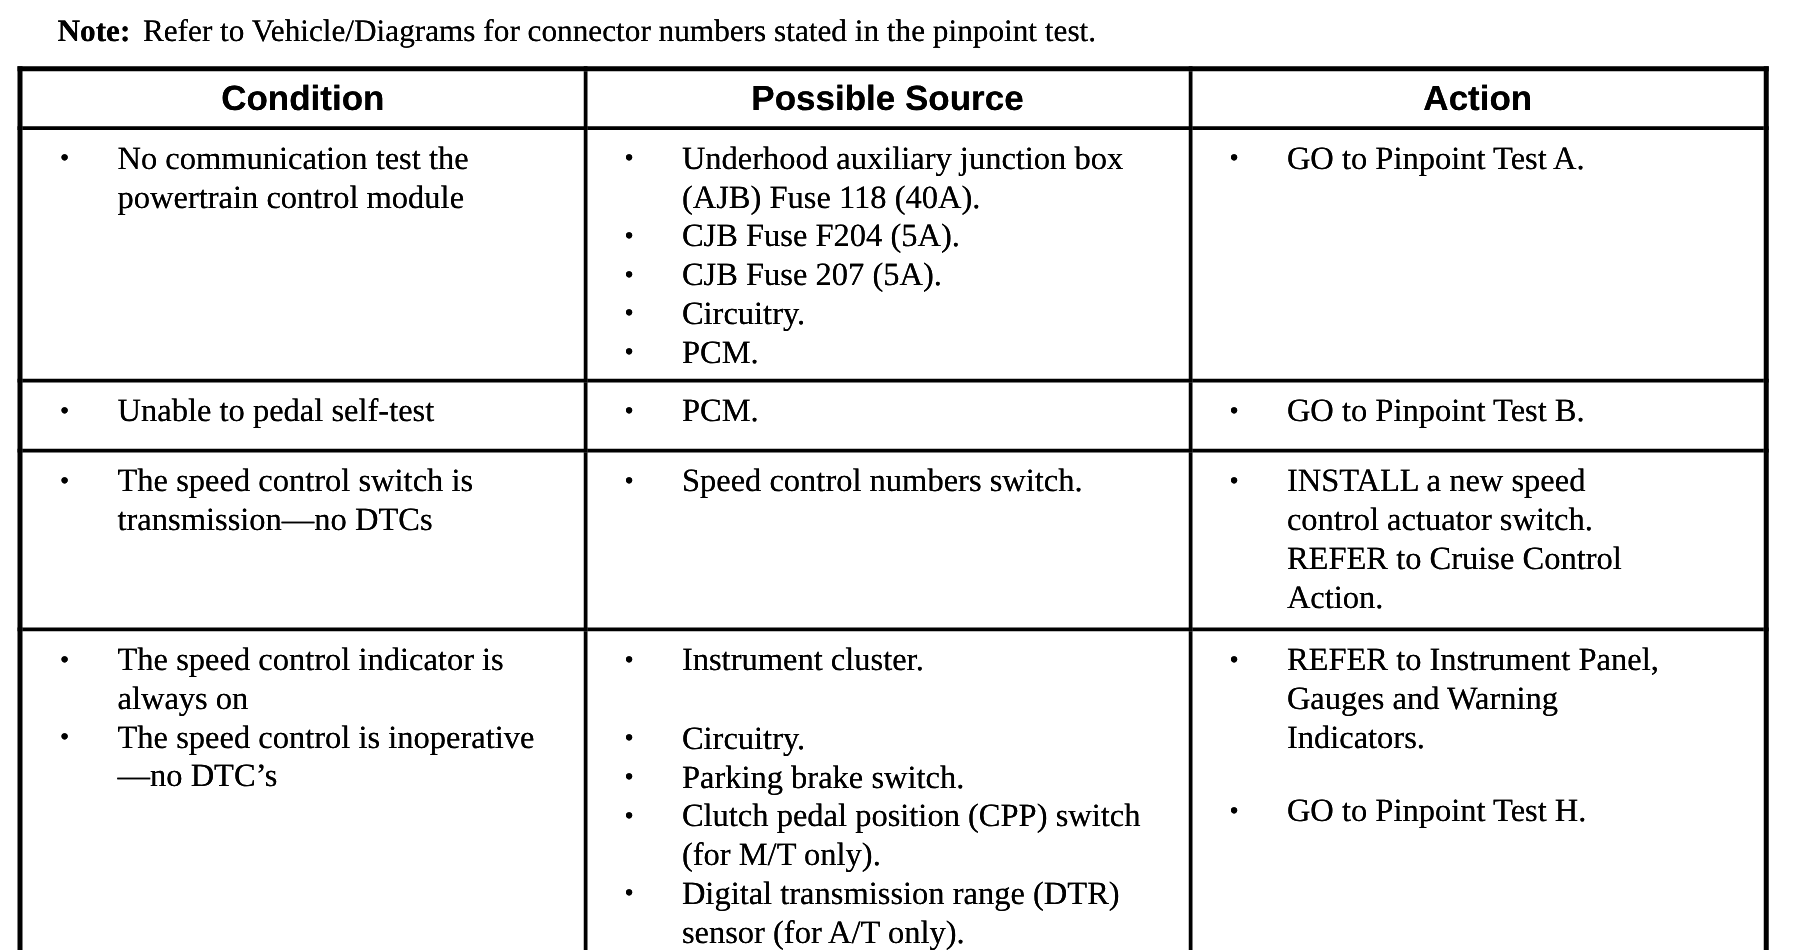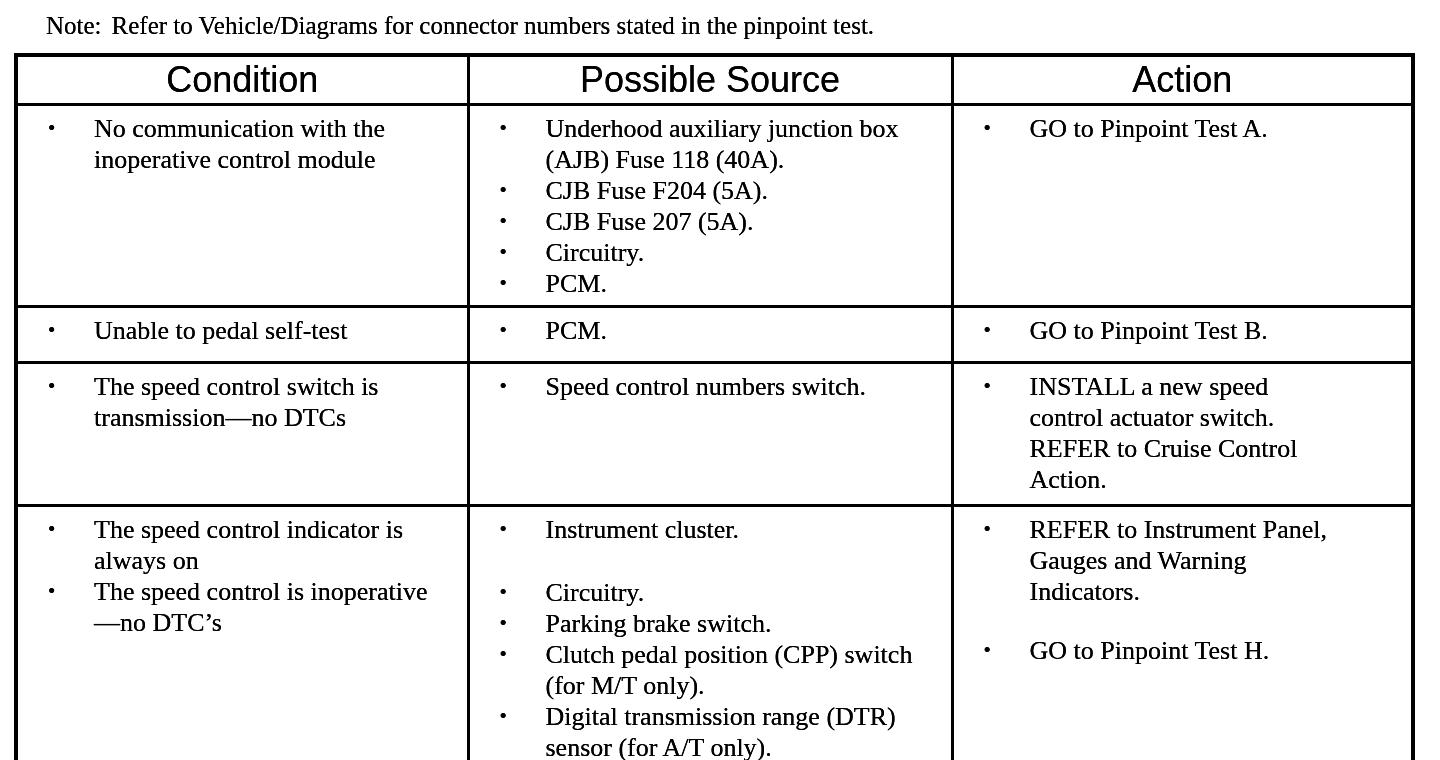--- a/index.html
+++ b/index.html
@@ -5,31 +5,31 @@
   html,body{margin:0;padding:0;}
   body{
     width:1440px;height:760px;position:relative;background:#ffffff;color:#000;
     font-family:"Liberation Serif", serif;
     -webkit-font-smoothing:antialiased;
   }
   .note{
     position:absolute;left:46px;top:12px;font-size:25px;white-space:nowrap;
     text-shadow:0 0 .5px #000;
   }
-  .note .note-label{font-weight:normal;margin-right:10px;}
+  .note .note-label{font-weight:bold;margin-right:10px;}
   table.diag{
     position:absolute;left:14px;top:53px;width:1397px;
     border-collapse:collapse;table-layout:fixed;
     border:4px solid #000;
   }
   col.c1{width:452px;} col.c2{width:484px;} col.c3{width:461px;}
   th,td{border:3px solid #000;vertical-align:top;padding:0;}
   th{
     height:40px;vertical-align:middle;text-align:center;
-    font-family:"Liberation Sans", sans-serif;font-weight:normal;font-size:36px;
+    font-family:"Liberation Sans", sans-serif;font-weight:bold;font-size:28px;
     padding:2px 0;text-shadow:0 0 .5px #000;
   }
   tr.r1 td{height:186px;} tr.r2 td{height:40px;}
   tr.r3 td{height:127px;} tr.r4 td{height:287px;}
   td{padding-top:7px;padding-bottom:6px;}
   .item{display:flex;font-size:26px;line-height:31px;text-shadow:0 0 .5px #000;}
   .bullet{flex:0 0 46px;padding-left:30px;font-size:21px;line-height:31px;}
   .txt{flex:1 1 auto;}
   td.cc .txt{padding-right:20px;}
   td.cs .txt{padding-right:34px;}
@@ -54,21 +54,21 @@
       <tr>
     <th>Condition</th>
     <th>Possible Source</th>
     <th>Action</th>
   </tr>
 
   <tr class="r1">
     <td class="cc">
       <div class="item">
             <span class="bullet">•</span>
-            <span class="txt">No communication with the inoperative control module</span>
+            <span class="txt">No communication test the powertrain control module</span>
           </div>
     </td>
     <td class="cs">
       <div class="item">
             <span class="bullet">•</span>
             <span class="txt">Underhood auxiliary junction box (AJB) Fuse 118 (40A).</span>
           </div>
       <div class="item">
             <span class="bullet">•</span>
             <span class="txt">CJB Fuse F204 (5A).</span>

